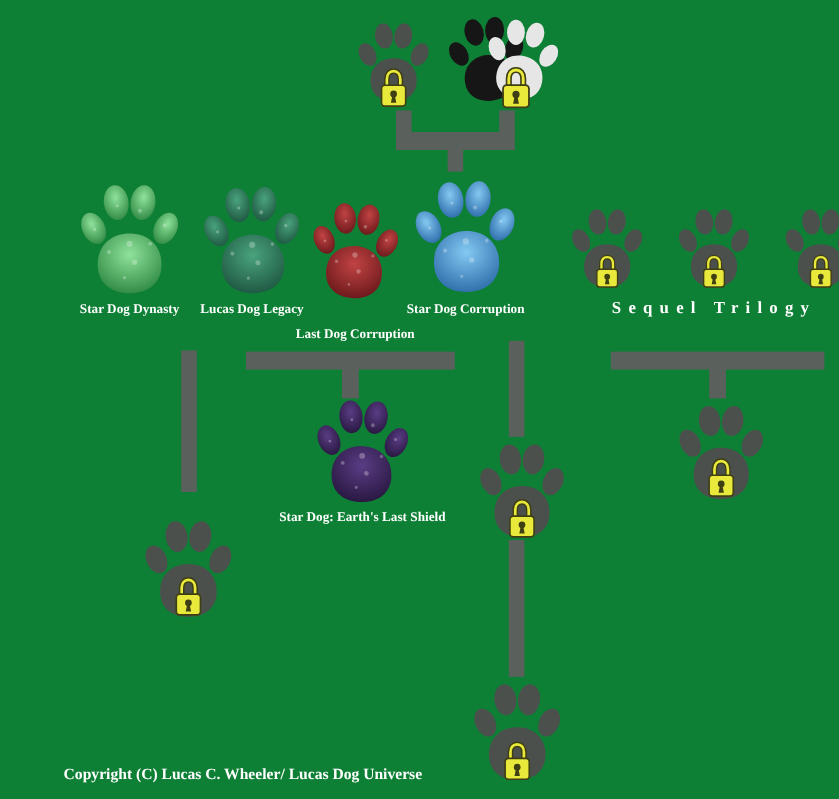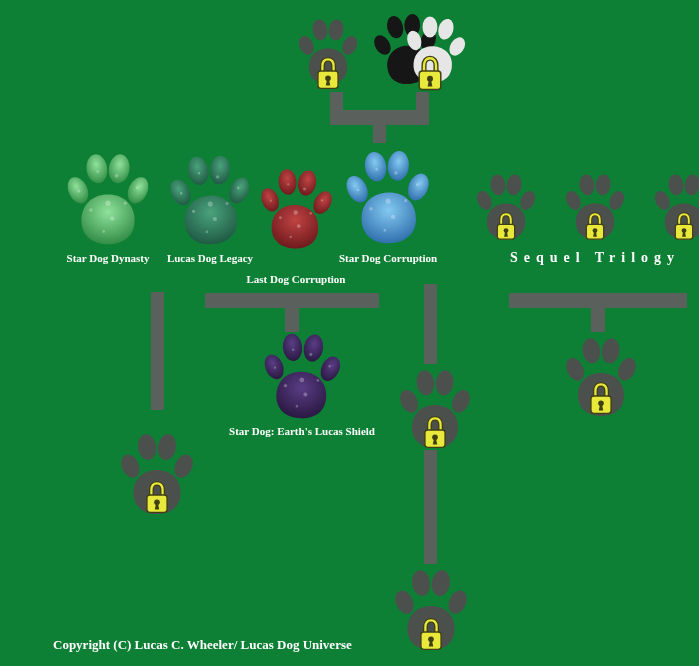--- a/index.html
+++ b/index.html
@@ -177,21 +177,21 @@
       </div>
     </div>
     <div class="label sequel-label">Sequel Trilogy</div>
   </div>
 
   <div class="node" style="left:180px;top:330px;width:150px;">
     <svg class="paw" viewBox="0 0 100 112" width="92" height="90" style="transform:rotate(2deg);">
         <use href="#pawShape" fill="url(#gradShield)"></use>
         <use href="#sparkles"></use>
       </svg>
-    <div class="label" style="margin-top:5px;">Star Dog: Earth's Lucas Shield</div>
+    <div class="label" style="margin-top:5px;">Star Dog: Earth's Last Shield</div>
   </div>
 
   <div class="node" style="left:72px;top:426px;">
     <div class="pawwrap" style="width:76px;height:94px;">
       <svg class="paw" viewBox="0 0 100 112" width="76" height="94">
           <use href="#pawShape" style="fill:var(--paw_gray,#4b504d)"></use>
         </svg>
       <svg class="lock" viewBox="0 0 100 130" width="28" height="42" style="bottom:2px;">
           <use href="#lockShape"></use>
         </svg>

